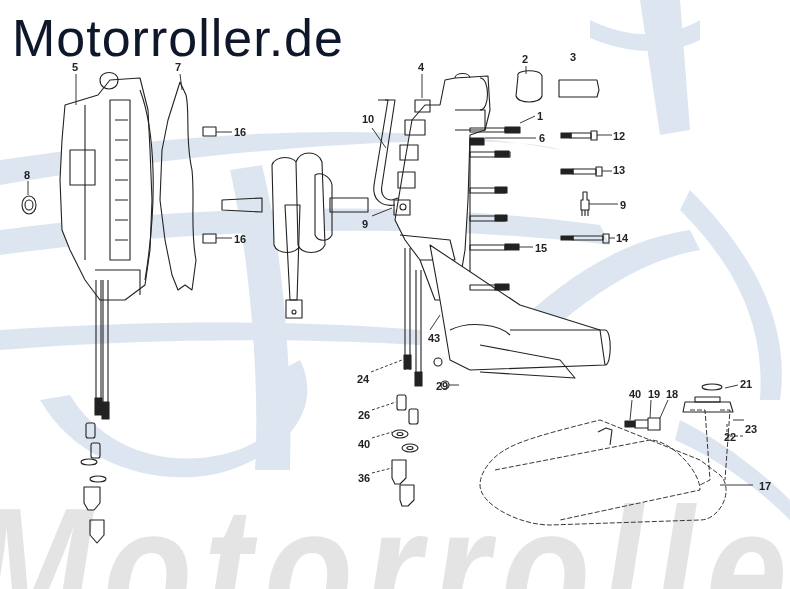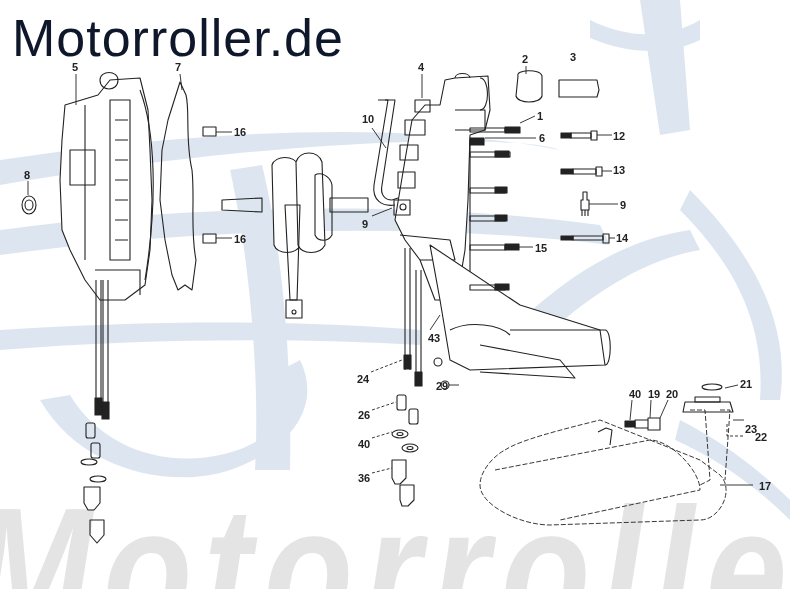--- a/index.html
+++ b/index.html
@@ -205,25 +205,25 @@
   <div class="callout" style="left:620px;top:200px">9</div>
   <div class="callout" style="left:362px;top:114px">10</div>
   <div class="callout" style="left:362px;top:219px">9</div>
   <div class="callout" style="left:613px;top:131px">12</div>
   <div class="callout" style="left:613px;top:165px">13</div>
   <div class="callout" style="left:616px;top:233px">14</div>
   <div class="callout" style="left:535px;top:243px">15</div>
   <div class="callout" style="left:234px;top:127px">16</div>
   <div class="callout" style="left:234px;top:234px">16</div>
   <div class="callout" style="left:759px;top:481px">17</div>
-  <div class="callout" style="left:666px;top:389px">20</div>
+  <div class="callout" style="left:666px;top:389px">18</div>
   <div class="callout" style="left:648px;top:389px">19</div>
   <div class="callout" style="left:629px;top:389px">40</div>
   <div class="callout" style="left:740px;top:379px">21</div>
-  <div class="callout" style="left:755px;top:432px">22</div>
+  <div class="callout" style="left:724px;top:432px">22</div>
   <div class="callout" style="left:745px;top:424px">23</div>
   <div class="callout" style="left:357px;top:374px">24</div>
   <div class="callout" style="left:428px;top:333px">43</div>
   <div class="callout" style="left:358px;top:410px">26</div>
   <div class="callout" style="left:358px;top:439px">40</div>
   <div class="callout" style="left:358px;top:473px">36</div>
   <div class="callout" style="left:436px;top:381px">29</div>
 
 </div>
 

